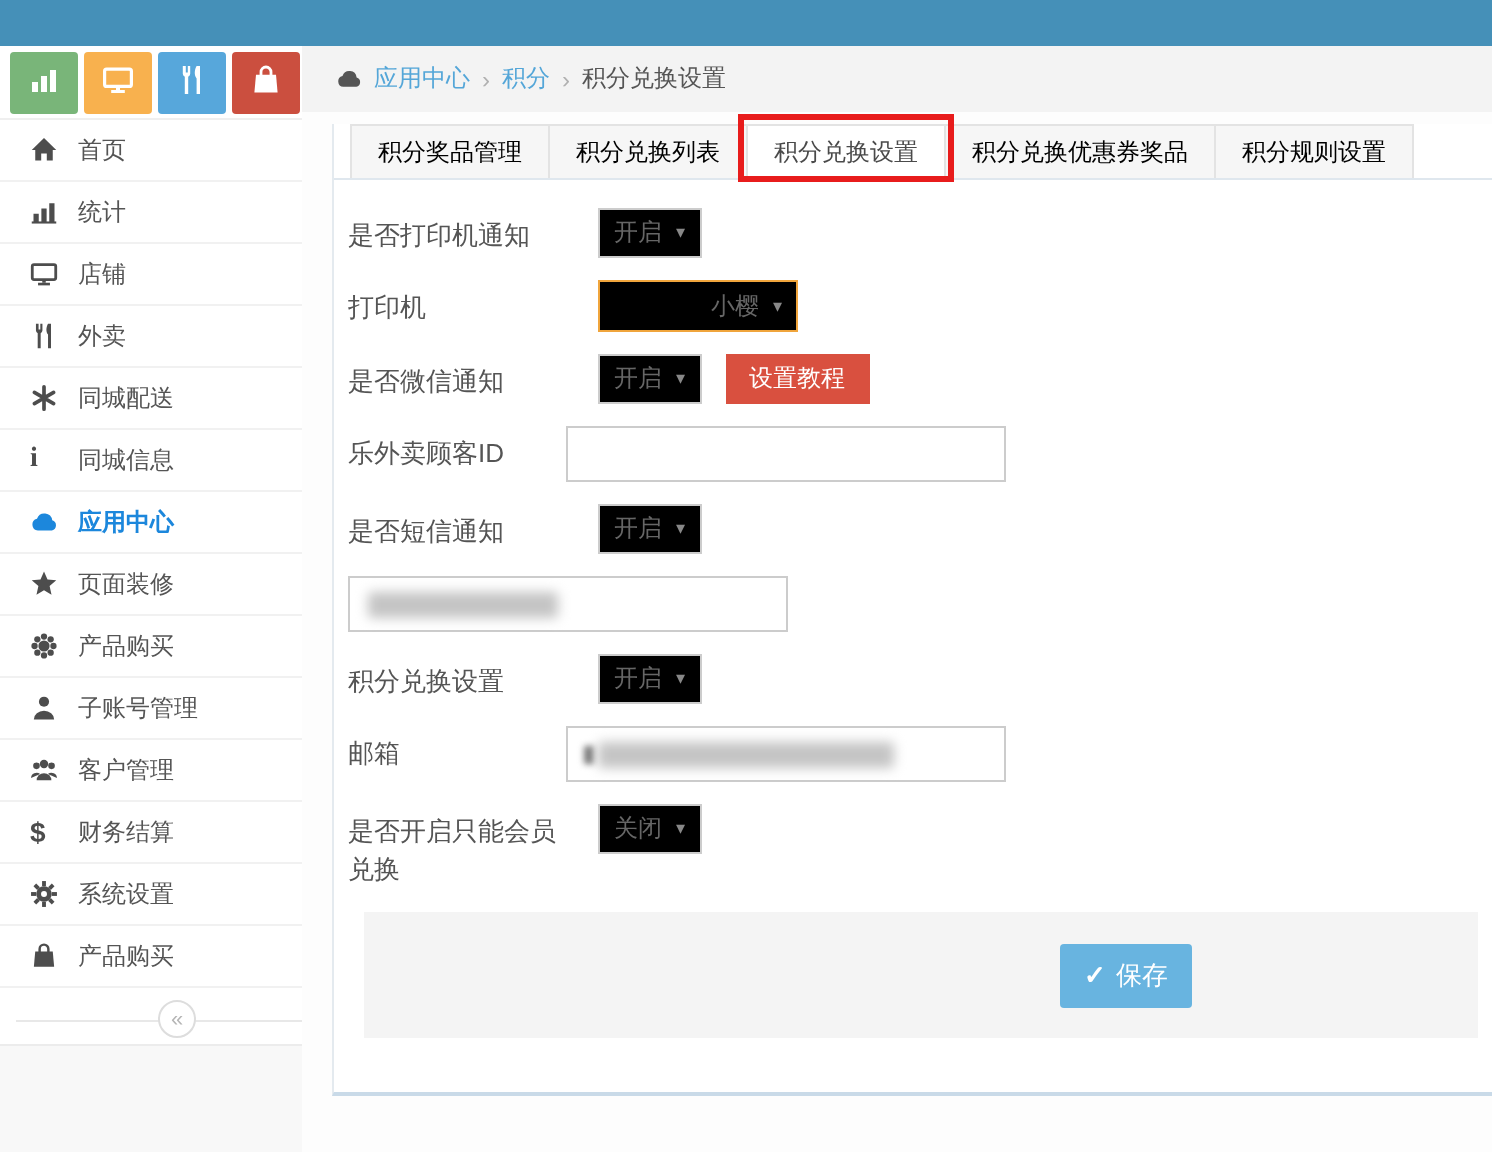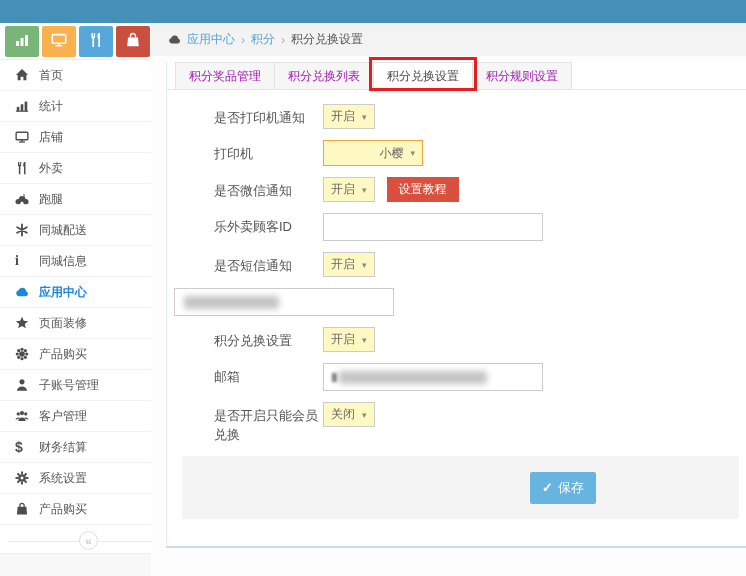--- a/index.html
+++ b/index.html
@@ -47,33 +47,33 @@
   .bc-cloud { color:#555; display:flex; }
   .bc-cloud svg { width:13px; height:13px; fill:currentColor; }
   .bc-link { color:#54a6d8; cursor:pointer; }
   .bc-sep { color:#b0b0b0; font-size:12px; }
   .bc-current { color:#555; }
 
   
   .panel { position:absolute; left:15px; top:39px; width:581px; height:486px; background:#fff;
     border-left:1px solid #e4eaef; border-bottom:2px solid #c9dae8; }
   .tabs { display:flex; height:28px; border-bottom:1px solid #dfe7ee; padding-left:8px; align-items:flex-start; }
-  .tab { position:relative; font-size:12px; color:#a21caf; background:#f6f6f6; border:1px solid #e3e3e3;
+  .tab { position:relative; font-size:12px; color:#000000; background:#f6f6f6; border:1px solid #e3e3e3;
     border-bottom:none; height:27px; line-height:26px; padding:0 13px; margin-right:-1px; cursor:pointer;
     white-space:nowrap; }
   .tab.active { background:#fff; color:#4a4a4a; height:28px; z-index:2; }
   .tab-annotation { position:absolute; left:-5px; right:-5px; top:-6px; bottom:-1px;
     border:3px solid var(--annotation-red,#e81c1c); pointer-events:none; z-index:3; }
 
   
   .form { padding:14px 0 0 7px; font-size:13px; color:#555; }
   .frow { display:flex; align-items:flex-start; margin-bottom:11px; }
-  .flabel { width:109px; flex-shrink:0; font-size:13px; line-height:19px; padding-top:4px;margin-left:40px; }
-  .sel { height:25px; border:1px solid #ccc; background:#fef9c3; display:inline-flex; align-items:center;
-    padding:0 7px; font-size:12px; color:#666; gap:7px; cursor:pointer; }
+  .flabel { width:109px; flex-shrink:0; font-size:13px; line-height:19px; padding-top:4px; }
+  .sel { height:25px; border:1px solid #ccc; background:#000000; display:inline-flex; align-items:center;
+    padding:0 7px; font-size:12px; color:#666; gap:7px; cursor:pointer;margin-left:16px; }
   .sel .caret { font-size:9px; color:#888; }
   .sel.wide { width:100px; height:26px; justify-content:flex-end;
     border-color:var(--printer-highlight,#f0a53c); }
   .inputbox { width:220px; height:28px; border:1px solid #ccc; background:#fff; display:flex;
     align-items:center; padding:0 5px; }
   .blur-blob { height:13px; background:#c4c4c4; filter:blur(3px); border-radius:2px; }
   .blur-phone { width:95px; margin-left:4px; }
   .blur-email { width:148px; margin-left:2px; }
   .email-dot { width:5px; height:9px; background:#7a7a7a; filter:blur(1.5px); margin-left:3px; }
   .redbtn { margin-left:12px; height:25px; background:var(--tutorial-red,#d9503f); color:#fff; border:none;
@@ -159,31 +159,20 @@
             <svg viewBox="0 0 16 16">
               <path d="M3.4 1v3.9a1.7 1.7 0 0 0 1 1.5V15h1.7V6.4a1.7 1.7 0 0 0 1-1.5V1H5.9v3.3h-1V1Z"></path>
               <path d="M10.3 1c-1.1 1.9-1.3 4.6 0 6.2V15H12V1Z"></path>
             </svg>
           </span>
         <span class="mi-label">外卖</span>
         <span class="mi-chev"></span>
       </div>
       <div class="menu-item">
         <span class="mi-icon">
-            <svg viewBox="0 0 16 16" fill="none" stroke="currentColor" stroke-width="1.2">
-              <circle cx="3.6" cy="11" r="2.5"></circle>
-              <circle cx="12.4" cy="11" r="2.5"></circle>
-              <path d="M3.6 11 6 5.5h4.6L12.4 11M6 5.5 8.6 11M9.2 3.4h2.2"></path>
-            </svg>
-          </span>
-        <span class="mi-label">跑腿</span>
-        <span class="mi-chev"></span>
-      </div>
-      <div class="menu-item">
-        <span class="mi-icon">
             <svg viewBox="0 0 16 16" fill="none" stroke="currentColor" stroke-width="2.1" stroke-linecap="round">
               <path d="M8 1.6v12.8M2.5 4.8l11 6.4M13.5 4.8l-11 6.4"></path>
             </svg>
           </span>
         <span class="mi-label">同城配送</span>
         <span class="mi-chev"></span>
       </div>
       <div class="menu-item">
         <span class="mi-icon" style="font-family:'Liberation Serif','DejaVu Serif',serif;font-weight:bold;font-size:14px;">i</span>
         <span class="mi-label">同城信息</span>
@@ -305,20 +294,21 @@
 
     <div class="panel">
 
       <div class="tabs">
         <div class="tab"><span>积分奖品管理</span></div>
         <div class="tab"><span>积分兑换列表</span></div>
         <div class="tab active">
           <span>积分兑换设置</span>
           <span class="tab-annotation"></span>
         </div>
+        <div class="tab"><span>积分兑换优惠券奖品</span></div>
         <div class="tab"><span>积分规则设置</span></div>
       </div>
 
       <div class="form">
 
         <div class="frow">
           <div class="flabel">是否打印机通知</div>
           <div class="sel">
             <span>开启</span>
             <span class="caret">▾</span>

